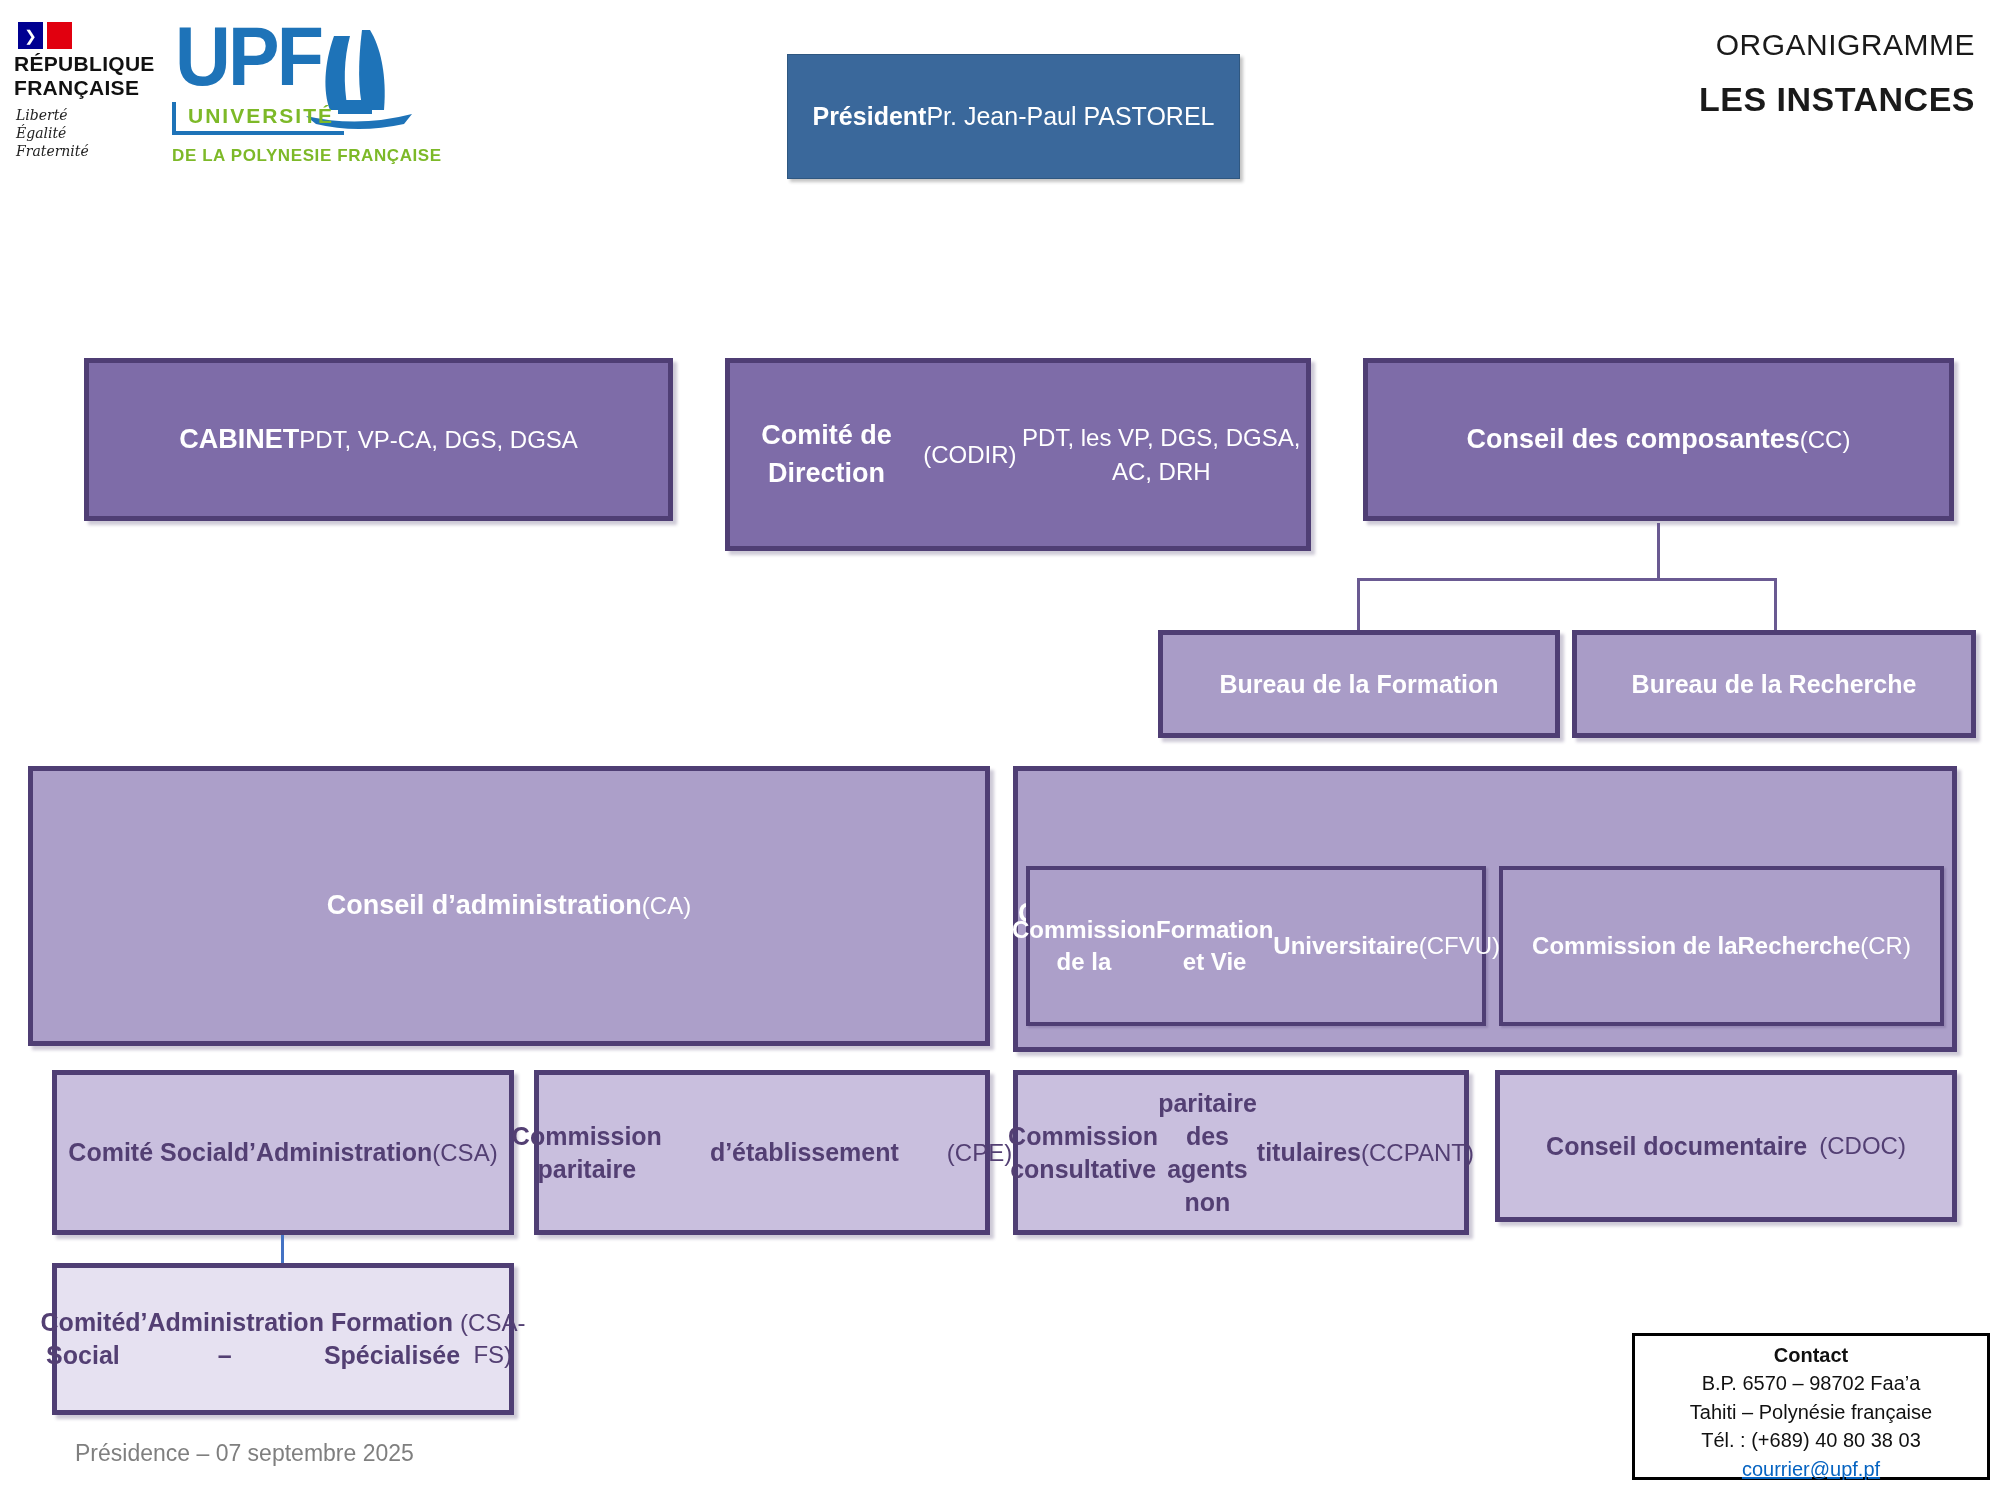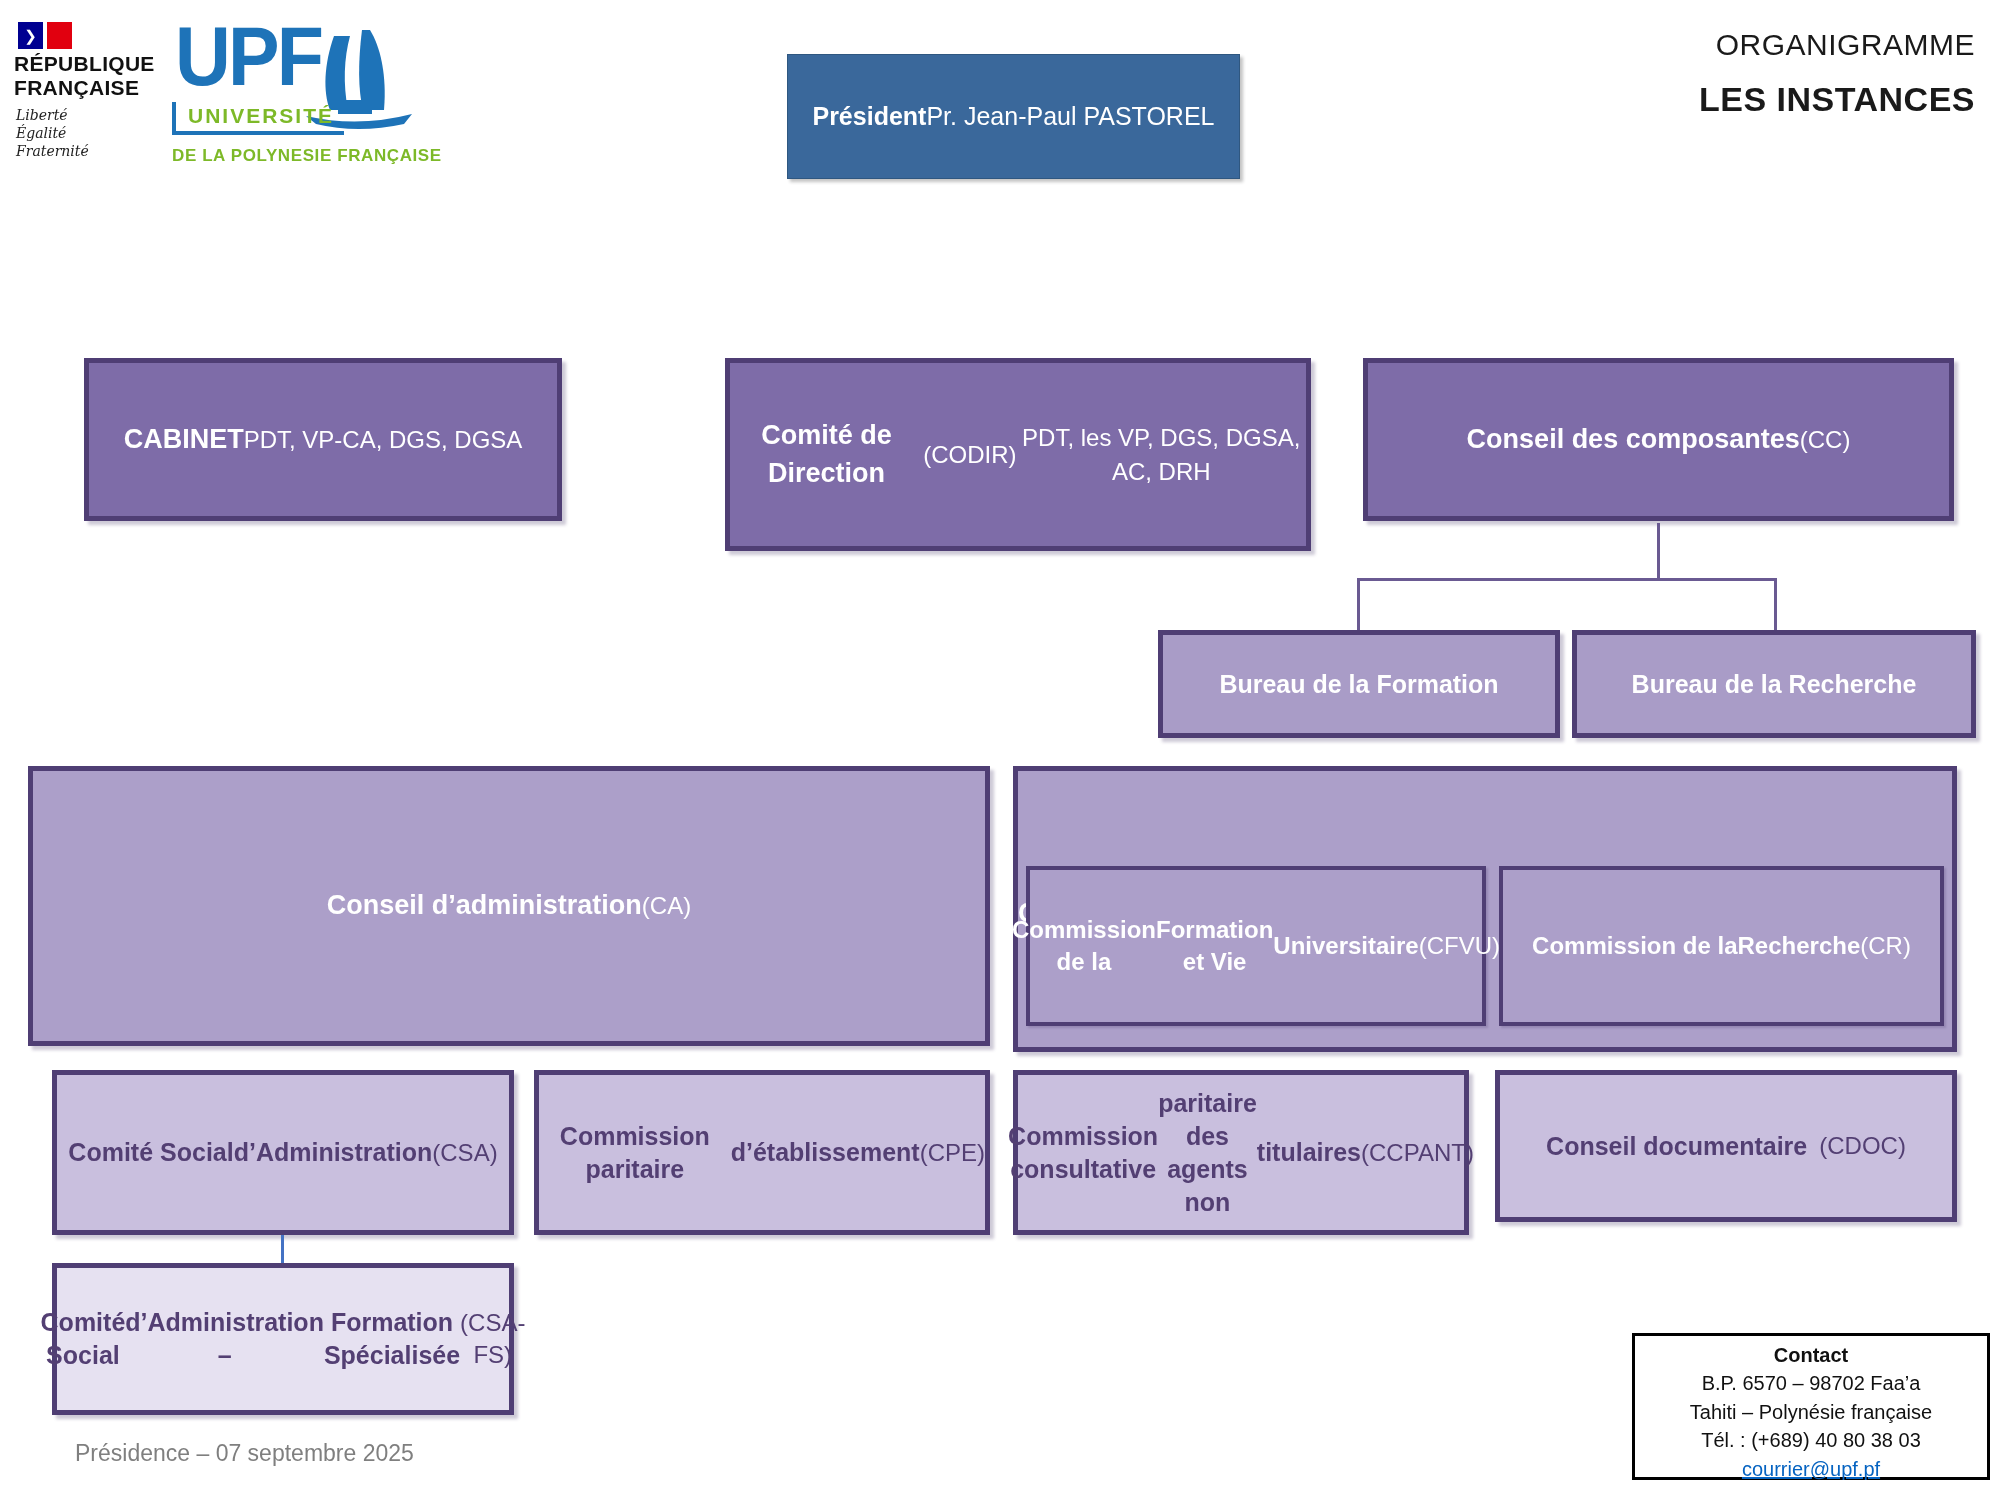--- a/index.html
+++ b/index.html
@@ -88,21 +88,21 @@
   <div class="abs" id="upf-poly">DE LA POLYNESIE FRANÇAISE</div>
 
   <div class="box president" style="left:787px;top:54px;width:453px;height:125px;">
     <span class="t">Président</span>
     <span class="s">Pr. Jean-Paul PASTOREL</span>
   </div>
 
   <div class="doc-title" id="title1">ORGANIGRAMME</div>
   <div class="doc-title" id="title2">LES INSTANCES</div>
 
-  <div class="box lvl1" style="left:84px;top:358px;width:478px;height:163px;">
+  <div class="box lvl1" style="left:84px;top:358px;width:589px;height:163px;">
     <span class="t">CABINET</span>
     <span class="s">PDT, VP-CA, DGS, DGSA</span>
   </div>
   <div class="box lvl1" style="left:725px;top:358px;width:586px;height:193px;">
     <span class="t">Comité de Direction</span>
     <span class="s">(CODIR)</span>
     <span class="s">PDT, les VP, DGS, DGSA, AC, DRH</span>
   </div>
   <div class="box lvl1" style="left:1363px;top:358px;width:591px;height:163px;">
     <span class="t">Conseil des composantes</span>
@@ -140,21 +140,21 @@
     <span class="t">Commission de la</span>
     <span class="t">Recherche</span>
     <span class="s">(CR)</span>
   </div>
 
   <div class="box lvl4" style="left:52px;top:1070px;width:462px;height:165px;">
     <span class="t">Comité Social</span>
     <span class="t">d’Administration</span>
     <span class="s">(CSA)</span>
   </div>
-  <div class="box lvl4" style="left:534px;top:1070px;width:456px;height:165px;">
+  <div class="box lvl4" style="left:534px;top:1070px;width:456px;height:165px;gap:48px;">
     <span class="t">Commission paritaire</span>
     <span class="t">d’établissement</span>
     <span class="s">(CPE)</span>
   </div>
   <div class="box lvl4" style="left:1013px;top:1070px;width:456px;height:165px;">
     <span class="t">Commission consultative</span>
     <span class="t">paritaire des agents non</span>
     <span class="t">titulaires</span>
     <span class="s">(CCPANT)</span>
   </div>

